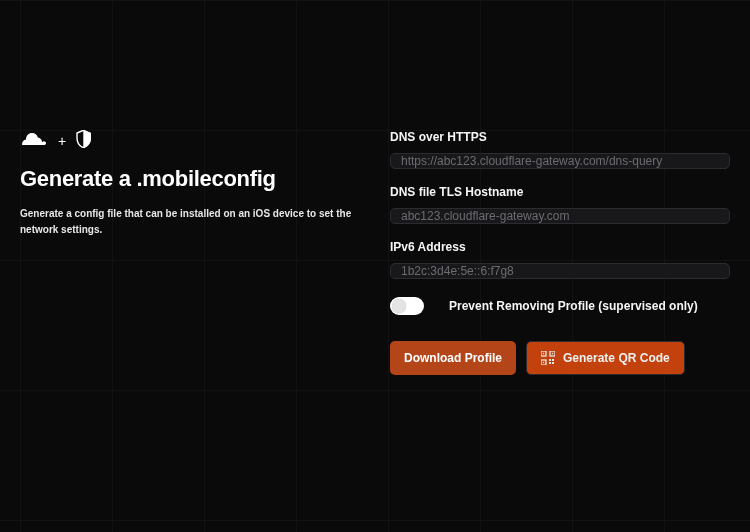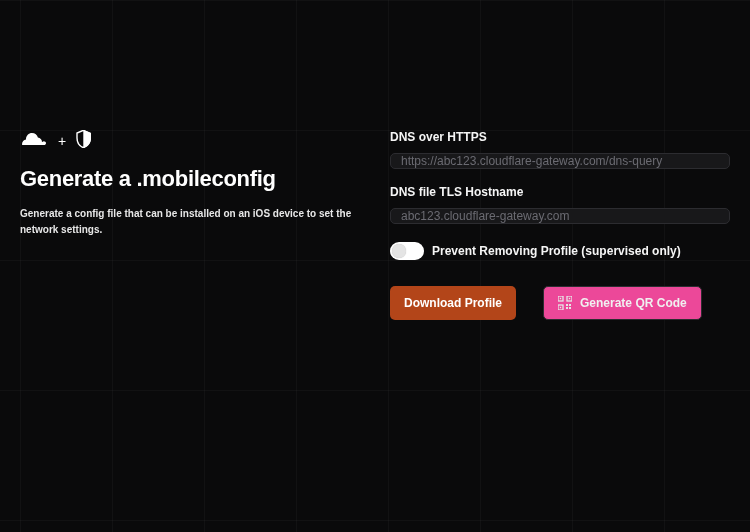--- a/index.html
+++ b/index.html
@@ -86,21 +86,21 @@
     color: #cfcfd0;
     outline: none;
     font-family: inherit;
   }
   .field-input::placeholder {
     color: #6b6b72;
   }
   .toggle-row {
     display: flex;
     align-items: center;
-    gap: 8px;
+    gap: 25px;
     margin-top: 18px;
     margin-bottom: 26px;
   }
   .toggle {
     position: relative;
     width: 34px;
     height: 18px;
     background: #ffffff;
     border-radius: 999px;
     cursor: pointer;
@@ -137,24 +137,23 @@
     font-weight: 600;
     cursor: pointer;
     border: none;
     font-family: inherit;
   }
   .btn-primary {
     background: #b34519;
     color: #ffffff;
   }
   .btn-secondary {
-    background: #ec4899;
+    background: #c2410c;
     border: 1px solid #2c2c30;
     color: #f0f0f0;
-    margin-left: 17px;
   }
   .qr-icon {
     display: inline-block;
     width: 14px;
     height: 14px;
   }
 </style>
 </head>
 <body>
 
@@ -189,20 +188,24 @@
     <div class="field">
       <label class="field-label">DNS over HTTPS</label>
       <input class="field-input" type="text" placeholder="https://abc123.cloudflare-gateway.com/dns-query" style="">
     </div>
 
     <div class="field">
       <label class="field-label">DNS file TLS Hostname</label>
       <input class="field-input" type="text" placeholder="abc123.cloudflare-gateway.com" style="">
     </div>
 
+    <div class="field">
+      <label class="field-label">IPv6 Address</label>
+      <input class="field-input" type="text" placeholder="1b2c:3d4e:5e::6:f7g8" style="">
+    </div>
 
     <div class="toggle-row">
       <div class="toggle"></div>
       <span class="toggle-label">Prevent Removing Profile (supervised only)</span>
     </div>
 
     <div class="button-row">
       <button class="btn btn-primary">
         <span>Download Profile</span>
       </button>

